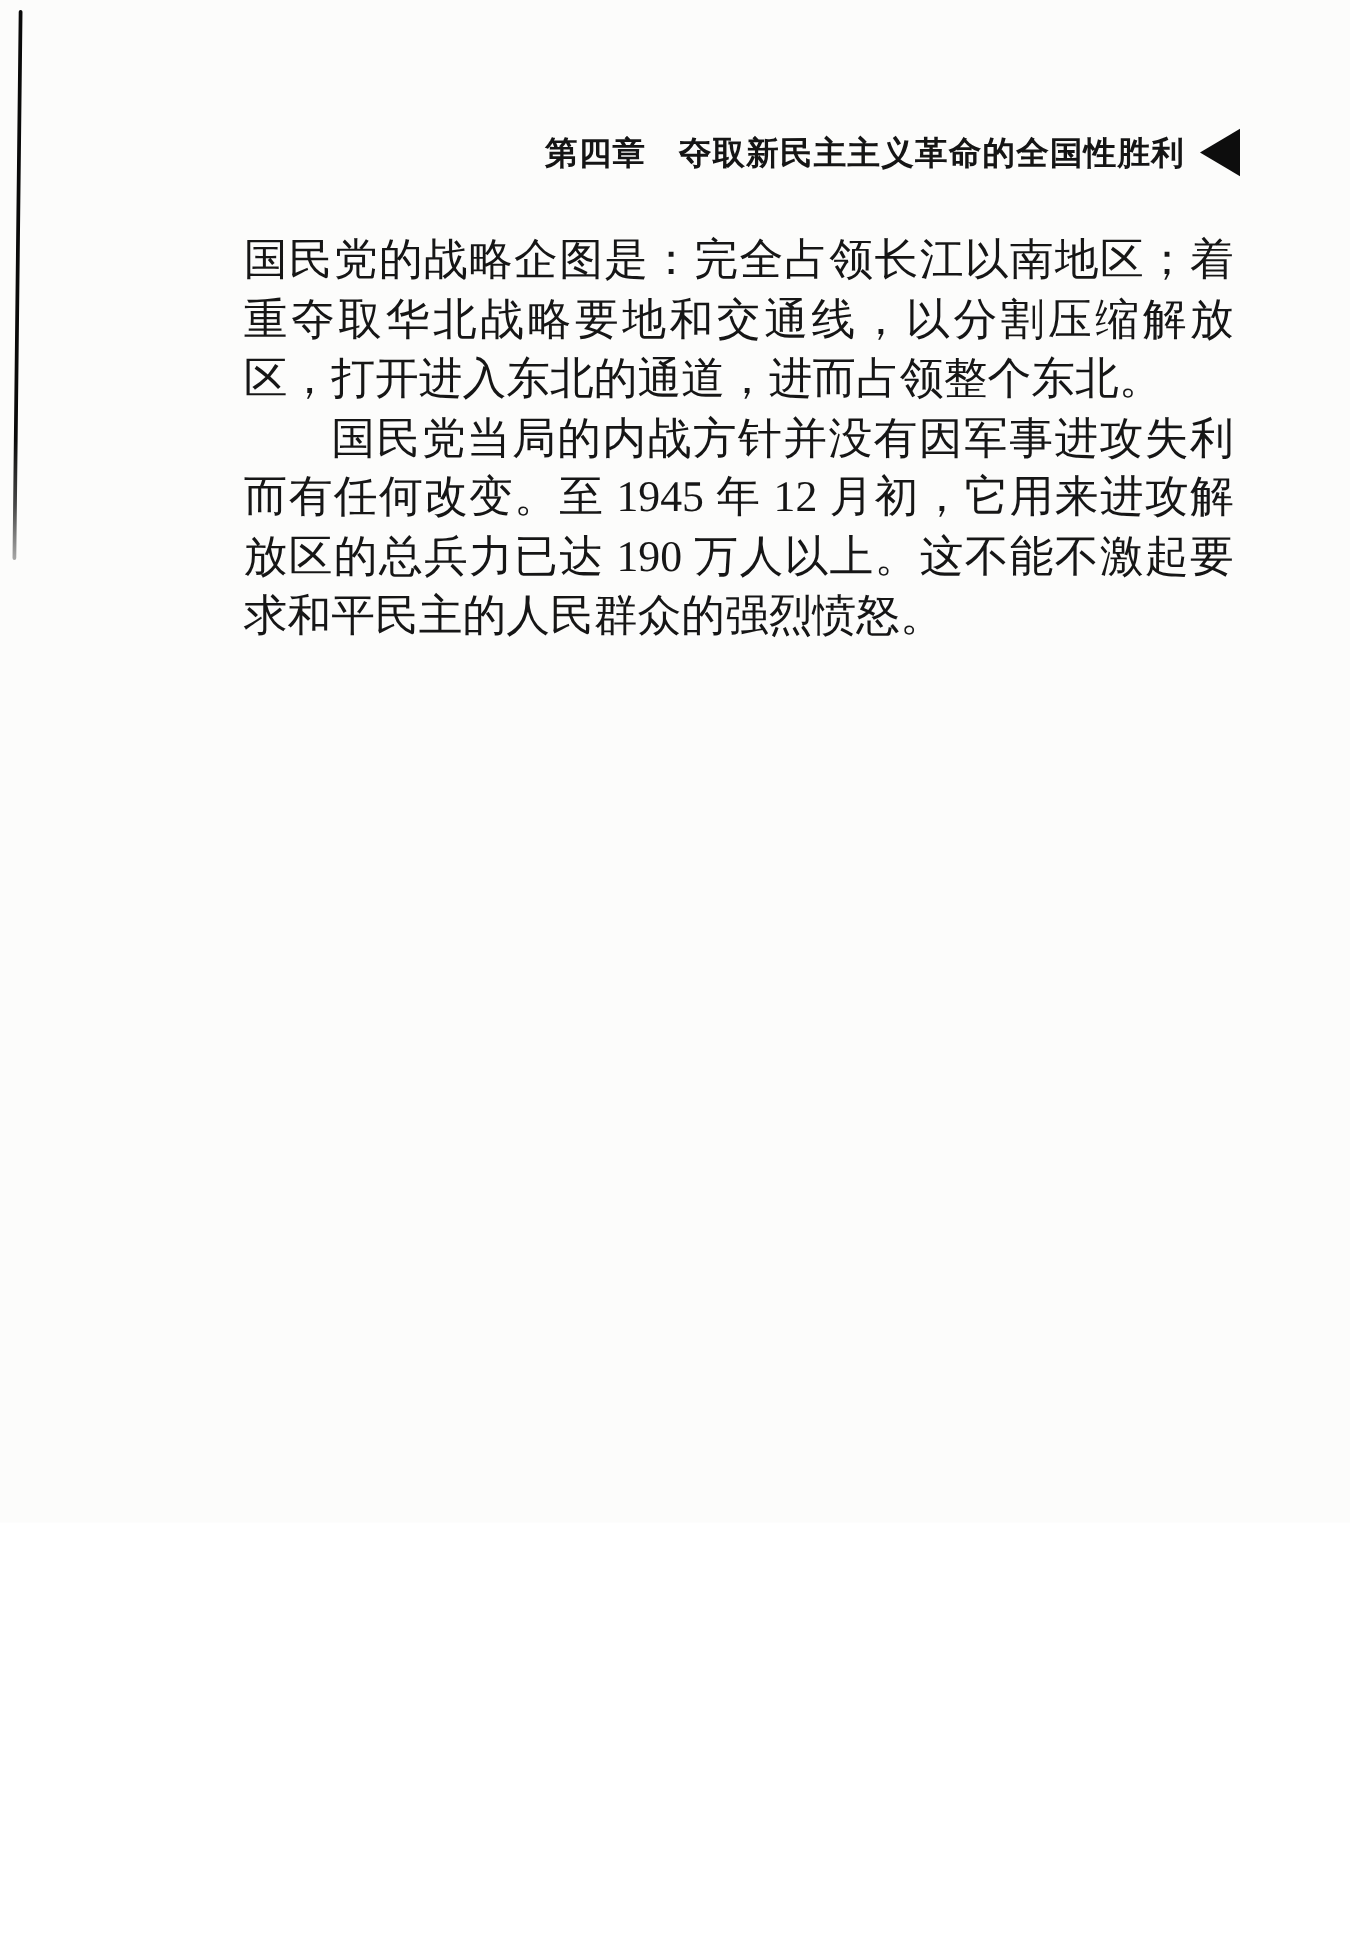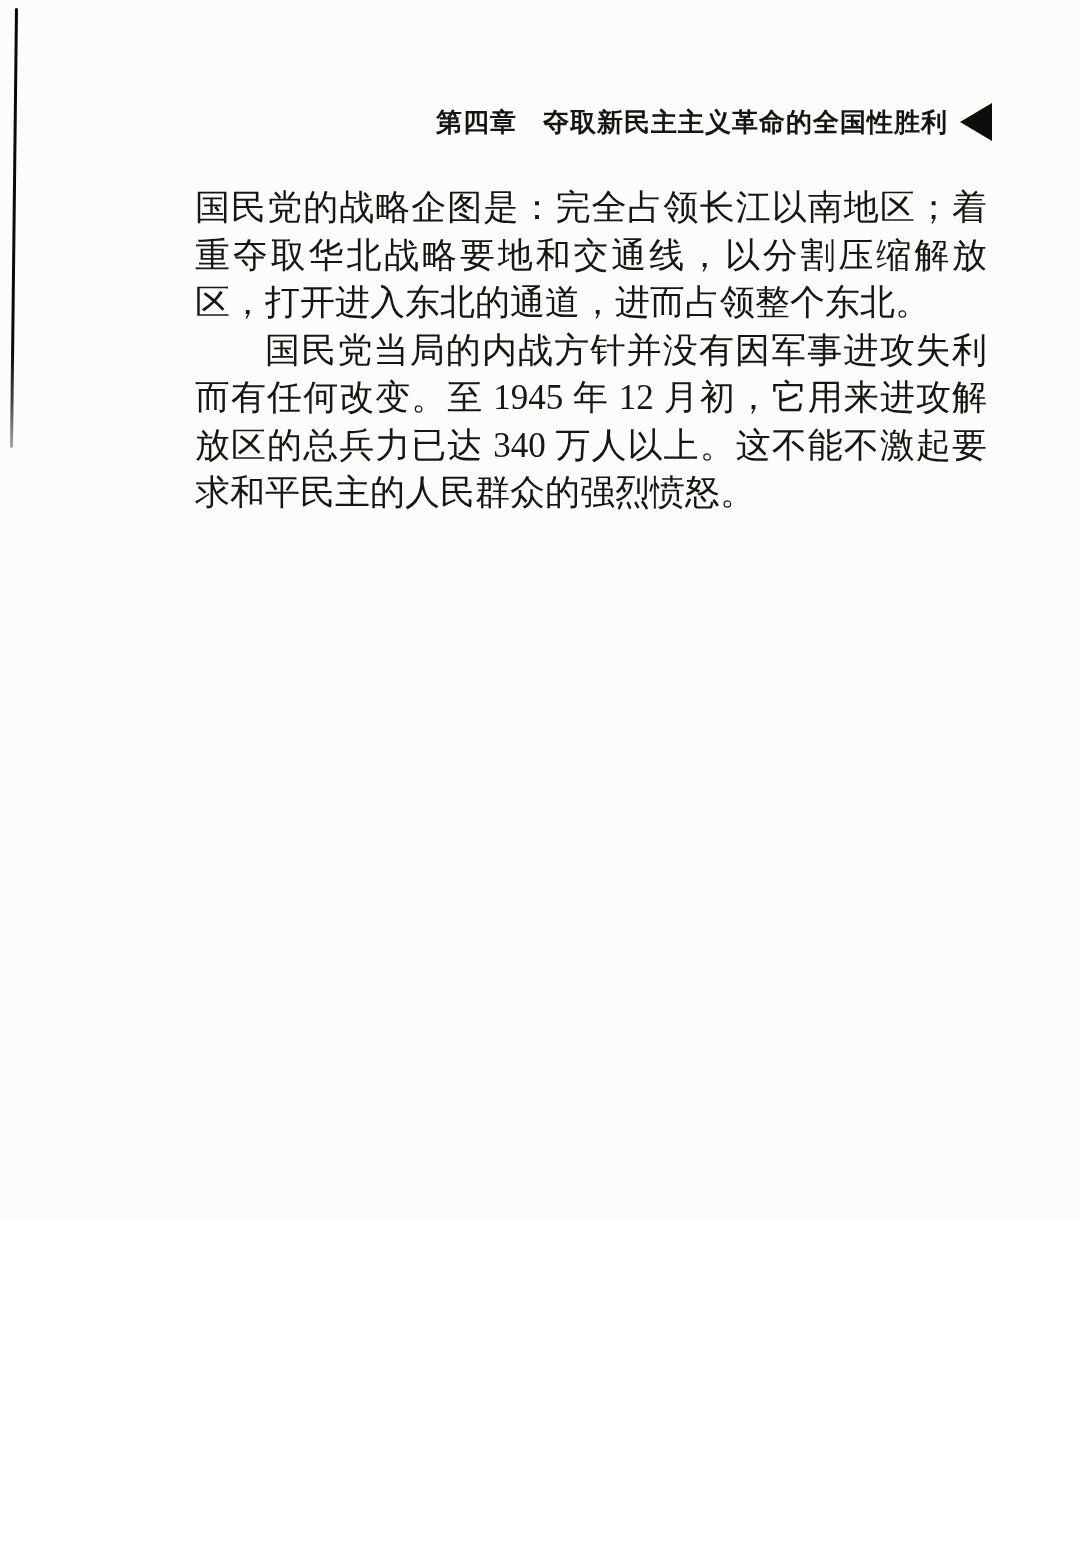--- a/index.html
+++ b/index.html
@@ -98,18 +98,18 @@
   <div class="scan-line"></div>
 
   <div class="running-header">
     <span class="chapter-no">第四章</span>
     <span class="chapter-title">夺取新民主主义革命的全国性胜利</span>
     <span class="tri-left"></span>
   </div>
 
   <div class="body-text">
       <p class="para">国民党的战略企图是：完全占领长江以南地区；着重夺取华北战略要地和交通线，以分割压缩解放区，打开进入东北的通道，进而占领整个东北。</p>
-      <p class="para indent">国民党当局的内战方针并没有因军事进攻失利而有任何改变。至 1945 年 12 月初，它用来进攻解放区的总兵力已达 340 万人以上。这不能不激起要求和平民主的人民群众的强烈愤怒。</p>
+      <p class="para indent">国民党当局的内战方针并没有因军事进攻失利而有任何改变。至 1945 年 12 月初，它用来进攻解放区的总兵力已达 190 万人以上。这不能不激起要求和平民主的人民群众的强烈愤怒。</p>
     </div>
 
   <div class="page-number">115</div>
 
 </div>
 
 </body></html>

